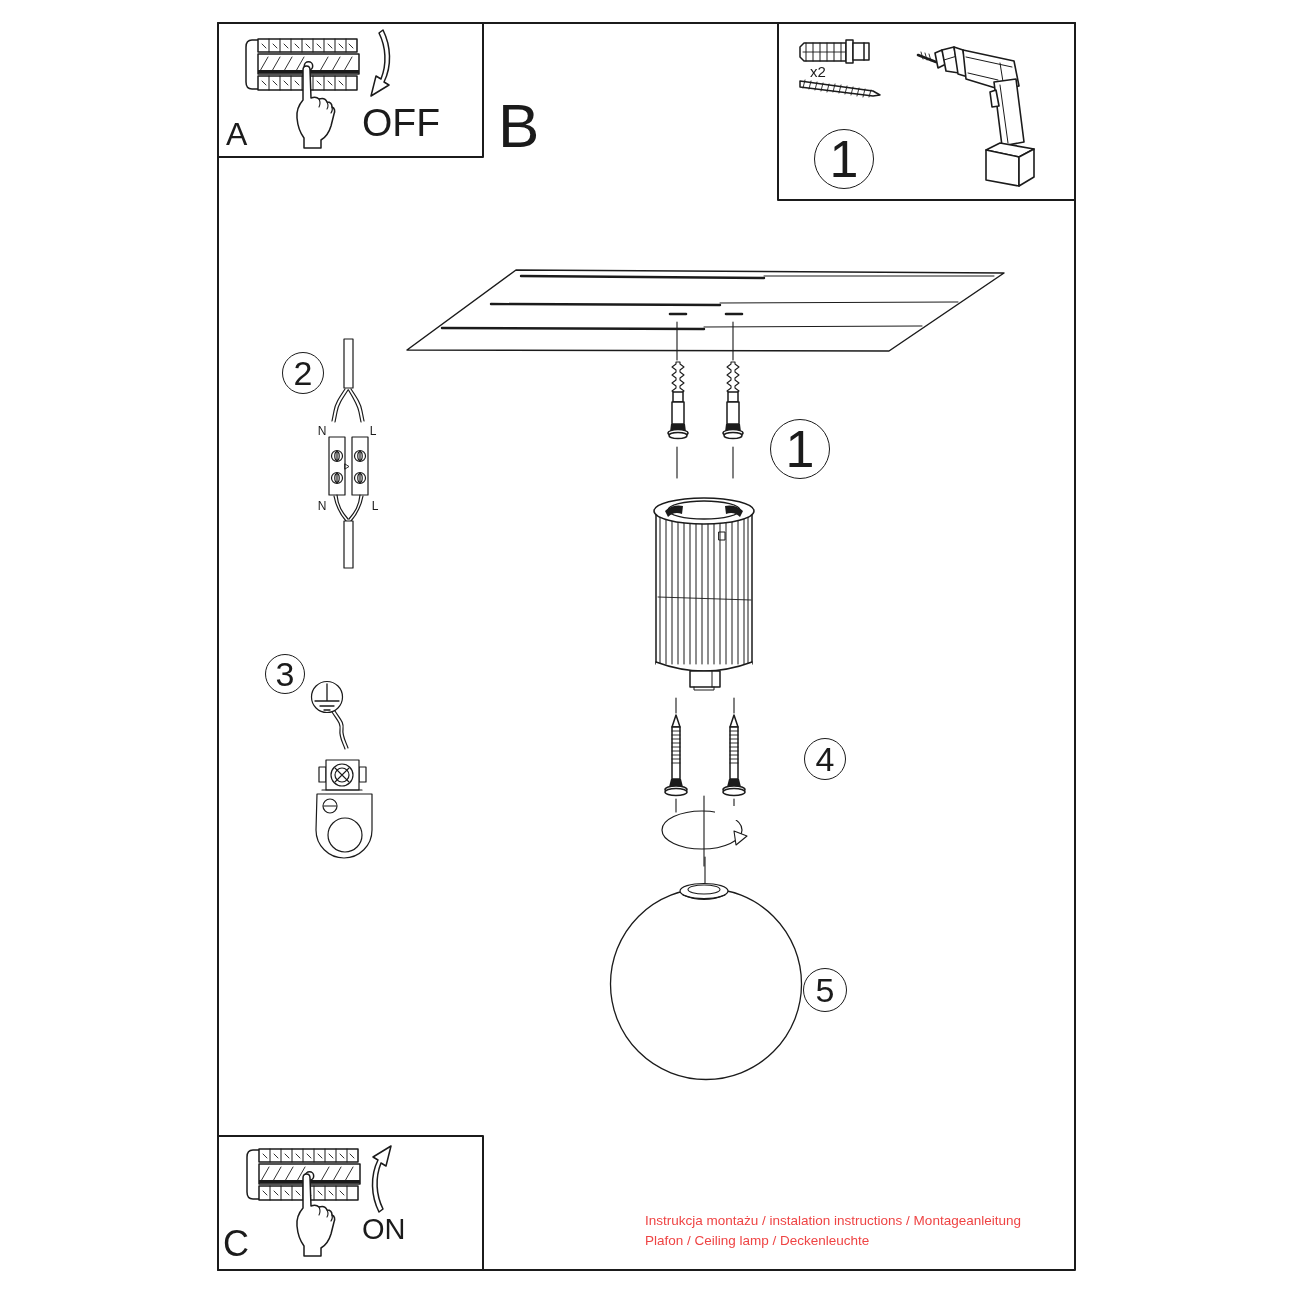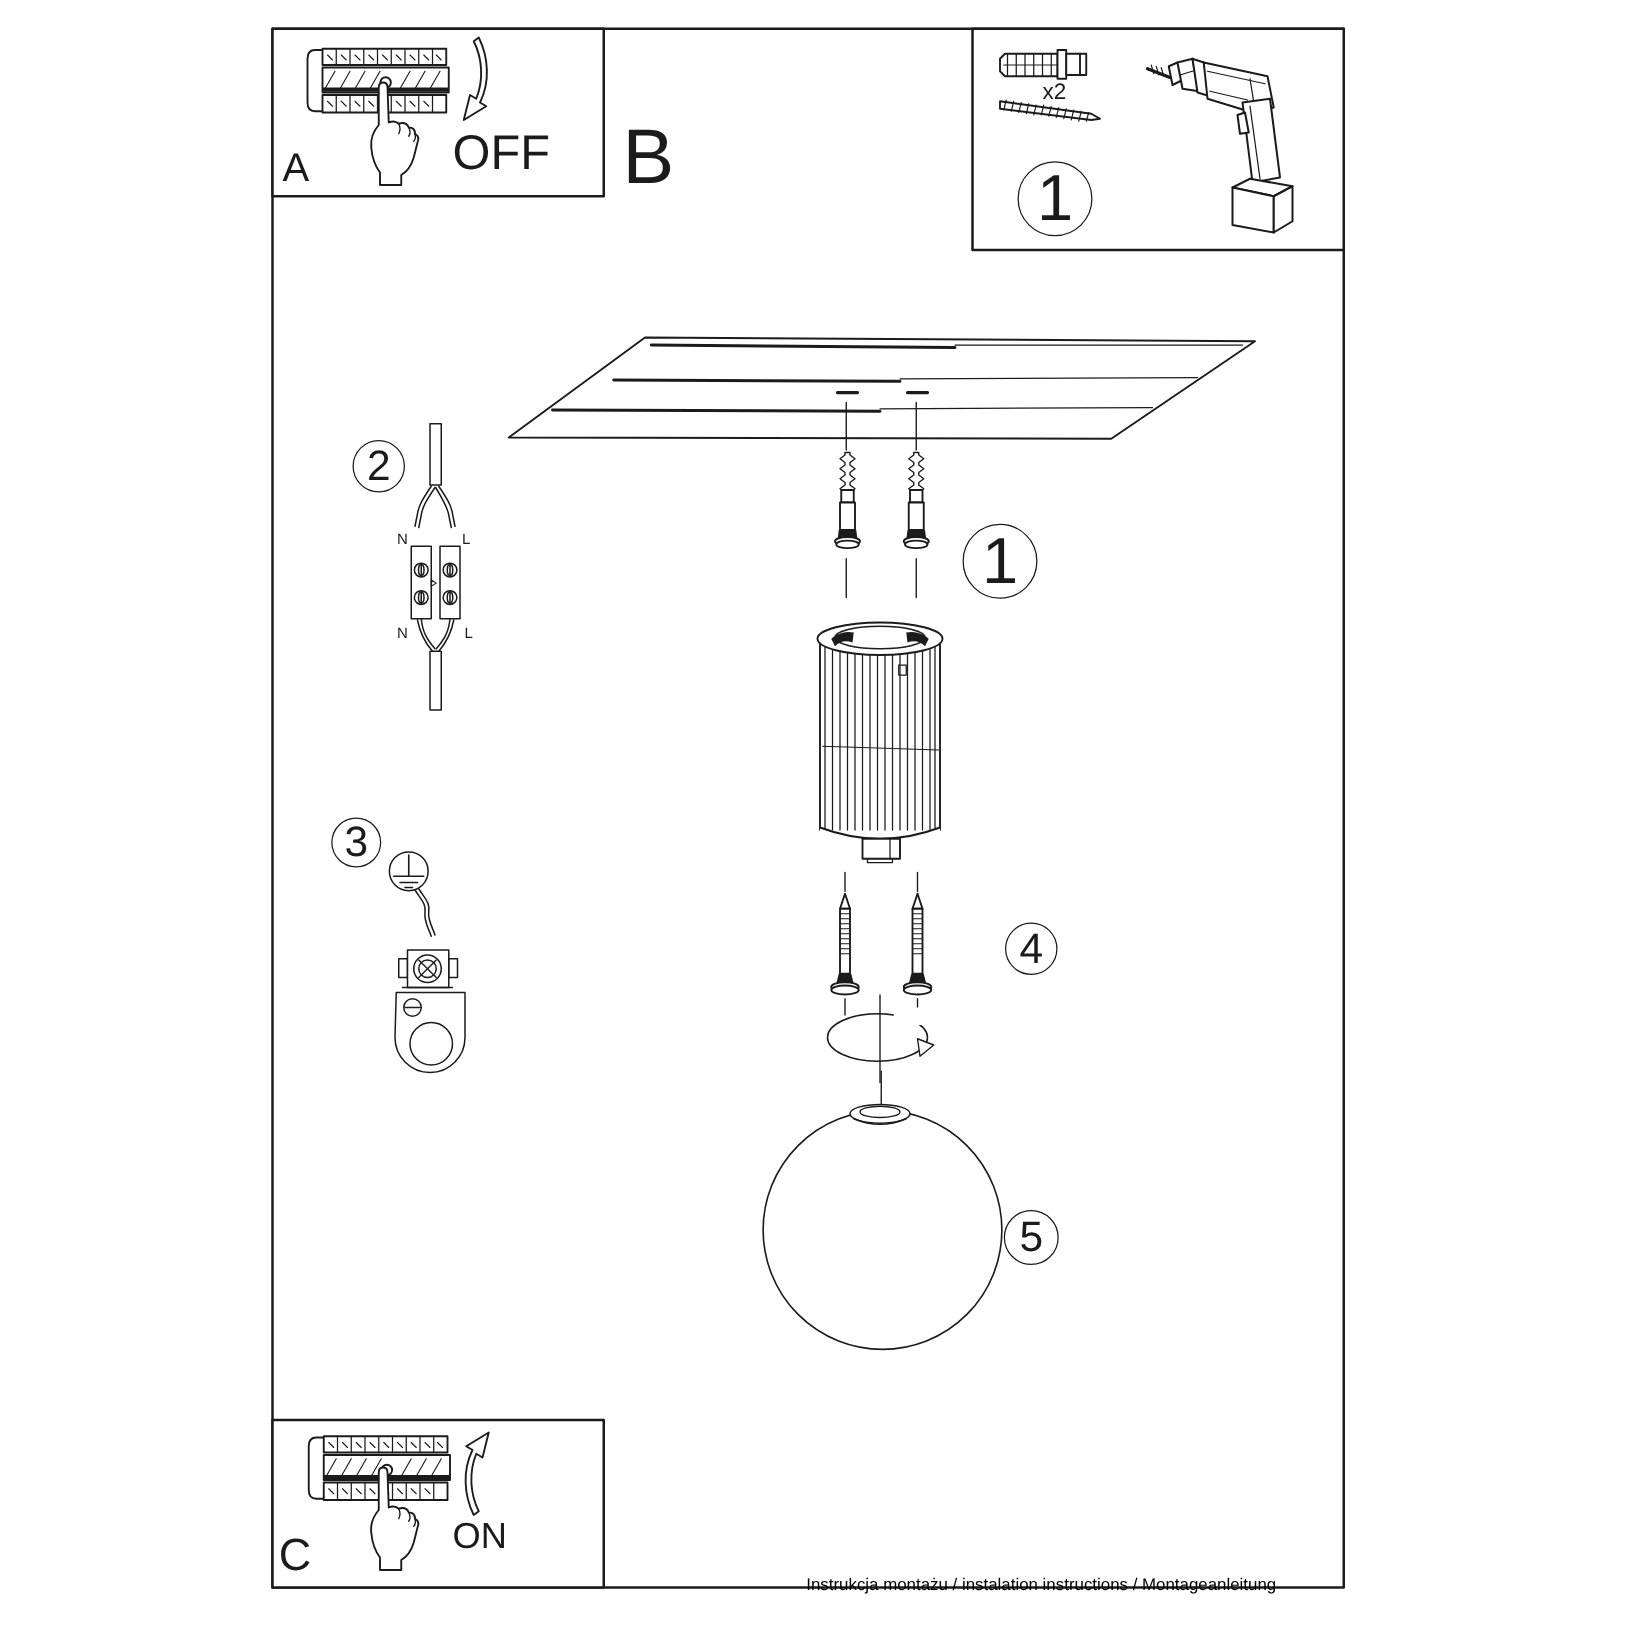--- a/index.html
+++ b/index.html
@@ -5,21 +5,21 @@
   html,body{margin:0;padding:0;background:#fff;}
   .canvas{position:relative;width:1300px;height:1300px;background:#ffffff;
           font-family:"Liberation Sans", sans-serif;color:#1b1b1b;overflow:hidden;}
   .art{position:absolute;left:0;top:0;}
   .lbl{position:absolute;color:#1b1b1b;line-height:1;white-space:nowrap;}
   .badge{position:absolute;border:1.6px solid #1b1b1b;border-radius:50%;
          display:flex;align-items:center;justify-content:center;background:#fff;}
   .badge.big{width:58px;height:58px;font-size:52px;}
   .badge.small{width:40px;height:40px;font-size:34px;}
   .wlbl{position:absolute;font-size:12px;width:14px;text-align:center;}
-  .footer{position:absolute;left:645px;top:1258px;font-size:13.5px;line-height:19.5px;color:#000000;}
+  .footer{position:absolute;left:645px;top:1211px;font-size:13.5px;line-height:19.5px;color:#ef4444;}
 </style>
 </head>
 <body>
 
 <div class="canvas">
 
 <svg class="art" width="1300" height="1300" viewBox="0 0 1300 1300" fill="none" stroke="#1b1b1b" stroke-width="1.5" stroke-linecap="round" stroke-linejoin="round">
 
   <defs>
     <g id="breaker">
@@ -210,31 +210,32 @@
     <path d="M324,806 H336" stroke-width="1.1"></path>
     <circle cx="345" cy="835" r="17"></circle>
   </g>
 </svg>
 
 <div class="lbl" style="left:226px;top:118px;font-size:32px;">A</div>
 <div class="lbl" style="left:362px;top:103px;font-size:39px;">OFF</div>
 <div class="lbl" style="left:498px;top:95px;font-size:62px;">B</div>
 <div class="lbl" style="left:223px;top:1226px;font-size:36px;">C</div>
 <div class="lbl" style="left:362px;top:1215px;font-size:29px;">ON</div>
-<div class="lbl" style="left:834px;top:64px;font-size:18px;">x2</div>
+<div class="lbl" style="left:810px;top:64px;font-size:15px;">x2</div>
 
 <div class="badge big" style="left:814px;top:129px;">1</div>
 <div class="badge big" style="left:770px;top:419px;">1</div>
 <div class="badge small" style="left:282px;top:352px;">2</div>
 <div class="badge small" style="left:265px;top:654px;width:38px;height:38px;">3</div>
 <div class="badge small" style="left:804px;top:738px;">4</div>
 <div class="badge small" style="left:803px;top:968px;width:42px;height:42px;">5</div>
 
 <div class="wlbl" style="left:315px;top:424px;">N</div>
 <div class="wlbl" style="left:366px;top:424px;">L</div>
 <div class="wlbl" style="left:315px;top:499px;">N</div>
 <div class="wlbl" style="left:368px;top:499px;">L</div>
 
 <div class="footer">
   <div>Instrukcja montażu / instalation instructions / Montageanleitung</div>
+  <div>Plafon / Ceiling lamp / Deckenleuchte</div>
 </div>
 
 </div>
 
 </body></html>

